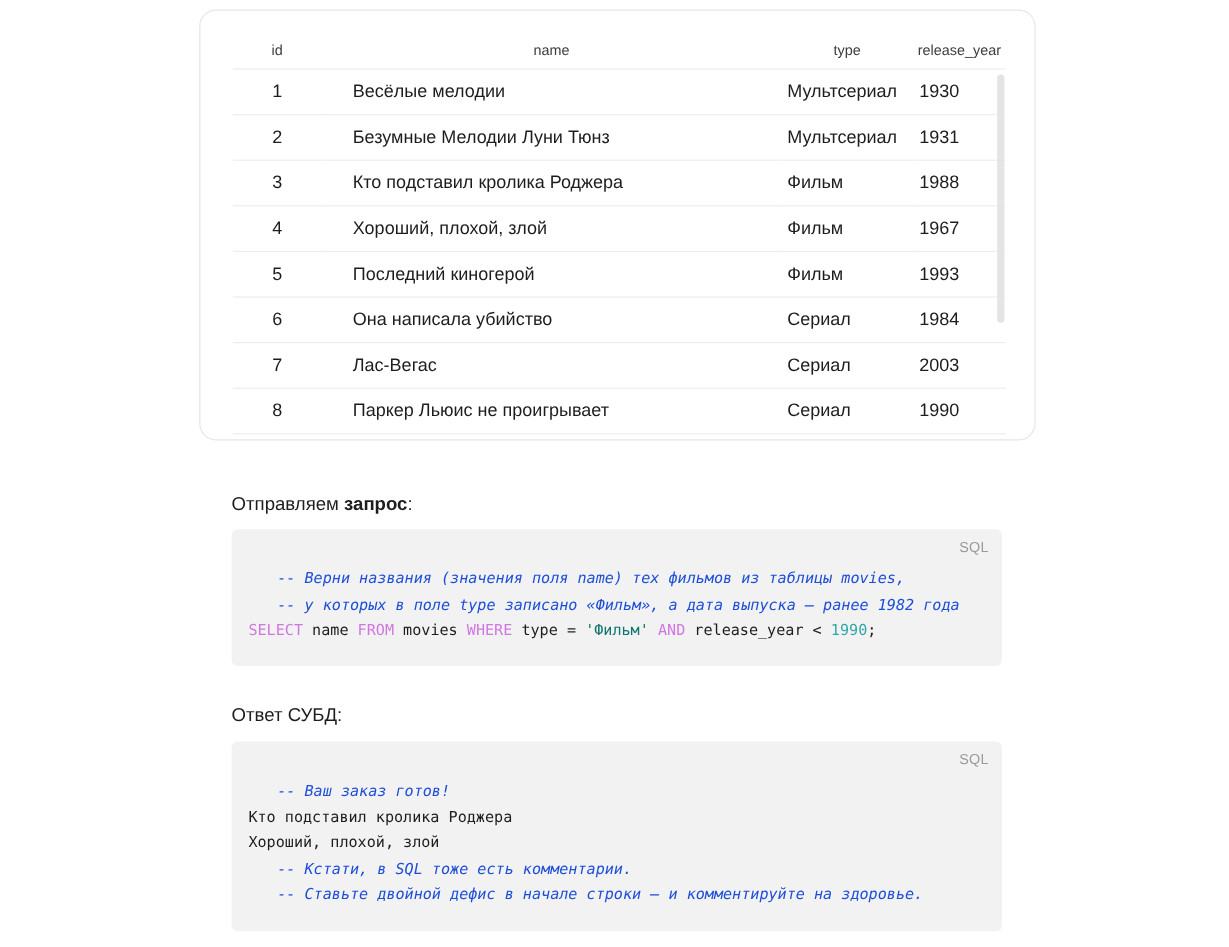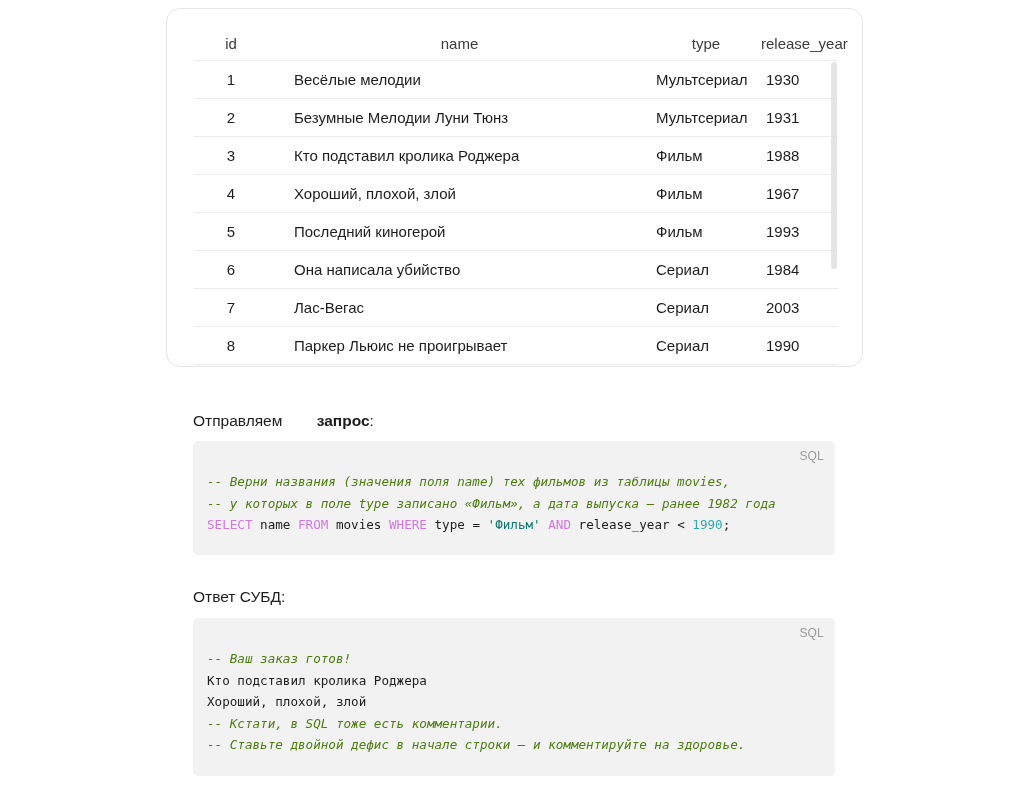--- a/index.html
+++ b/index.html
@@ -44,21 +44,21 @@
     width: 644px;
     margin-left: 27px;
     table-layout: fixed;
   }
   table.movies col.c-id { width: 74px; }
   table.movies col.c-name { width: 383px; }
   table.movies col.c-type { width: 110px; }
   table.movies col.c-year { width: 77px; }
 
   table.movies thead th {
-    font-size: 15px;
+    font-size: 12px;
     font-weight: 400;
     color: #3c3c3c;
     text-align: center;
     padding: 0 0 8px 0;
     border: none;
     background: transparent;
   }
   table.movies tbody td {
     font-size: 15px;
     font-weight: 400;
@@ -95,21 +95,21 @@
 
   
   .section-title {
     position: absolute;
     left: 193px;
     font-size: 15.5px;
     line-height: 22px;
     color: #1d1d1d;
     white-space: nowrap;
   }
-  .section-title b { font-weight: 700; margin-left: 30px; }
+  .section-title b { font-weight: 700; }
 
   #title-query { top: 410px; }
   #title-answer { top: 586px; }
 
   
   .code-card {
     position: absolute;
     left: 193px;
     width: 642px;
     background: #f2f2f3;
@@ -129,21 +129,21 @@
   }
   pre.code-body {
     margin: 0;
     padding: 30px 0 0 14px;
     font-family: "DejaVu Sans Mono", monospace;
     font-size: 12.6px;
     line-height: 21.5px;
     color: #1d1d1d;
     white-space: pre;
   }
-  pre.code-body .cm { color: #4d7c0f; font-style: italic; }
+  pre.code-body .cm { color: #1d4ed8; font-style: italic; margin-left: 24px; }
   pre.code-body .kw { color: #d177e0; }
   pre.code-body .st { color: #0f766e; }
   pre.code-body .nu { color: #31a8a8; }
   pre.code-body .pl { color: #1d1d1d; }
 </style>
 </head>
 <body>
 
 <div class="table-card">
   <div class="table-scroll">

